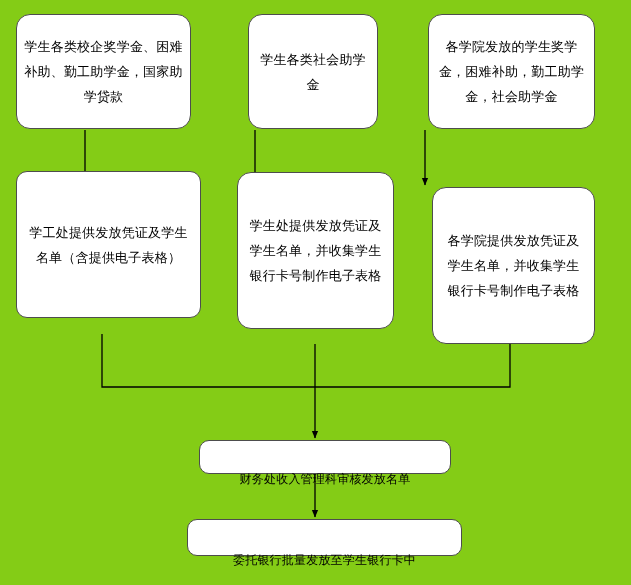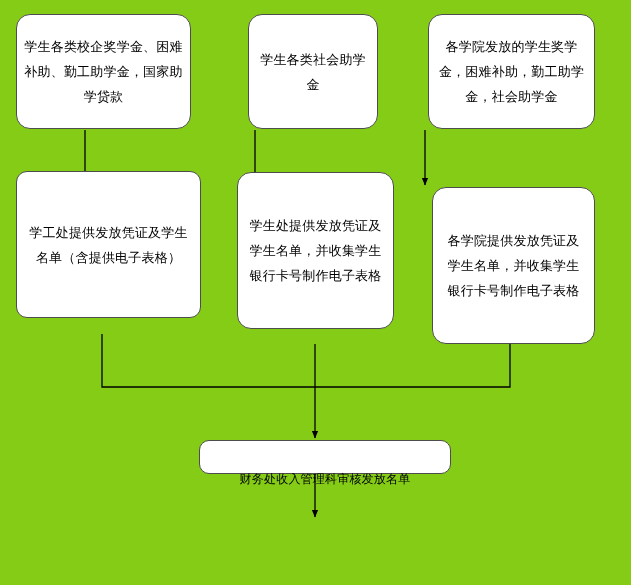--- a/index.html
+++ b/index.html
@@ -114,14 +114,17 @@
   </div>
 
   <div class="node" id="node-prep-3">
     <span class="label">各学院提供发放凭证及学生名单，并收集学生银行卡号制作电子表格</span>
   </div>
 
   <div class="node wide" id="node-review">
     <span class="label">财务处收入管理科审核发放名单</span>
   </div>
 
+  <div class="node wide" id="node-disbursement">
+    <span class="label">委托银行批量发放至学生银行卡中</span>
+  </div>
 
 </div>
 
 </body></html>

